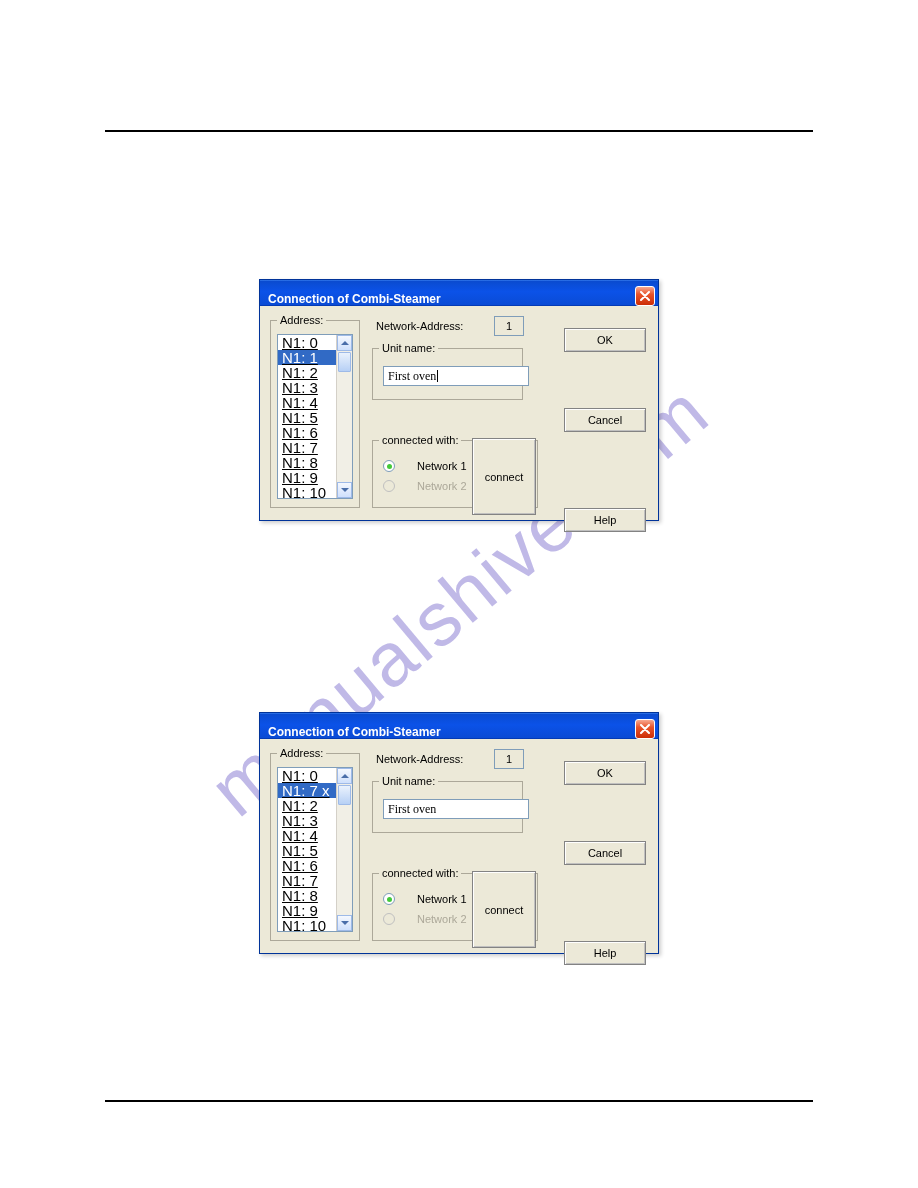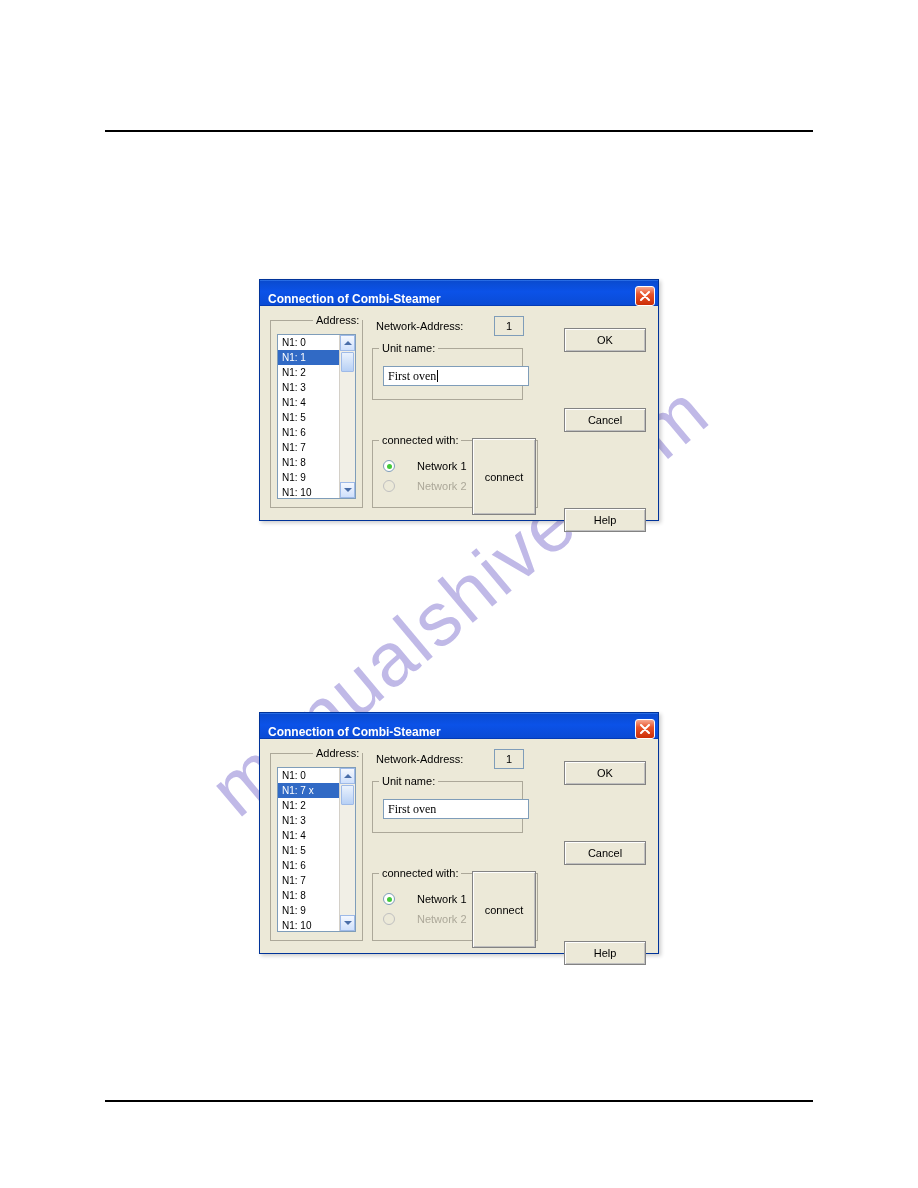--- a/index.html
+++ b/index.html
@@ -91,37 +91,37 @@
     font-size: 11px;
     padding: 0 3px;
     margin-left: 6px;
     color: #000;
   }
   .fs-address {
     left: 10px;
     top: 8px;
     width: 90px;
     height: 194px;
-    padding-left: 36px;
   }
   .listbox {
     position: absolute;
     left: 6px;
     top: 8px;
     right: 6px;
     bottom: 8px;
     background: #fff;
     border: 1px solid #7f9db9;
     display: flex;
   }
   .list-inner {
     flex: 1;
     overflow: hidden;
-    font-size: 10px;
+    font-size: 15px;
     line-height: 15px;
+    text-decoration: underline;
   }
   .list-item {
     padding: 0 4px;
     white-space: nowrap;
     color: #000;
   }
   .list-item.sel {
     background: #316ac5;
     color: #fff;
   }

